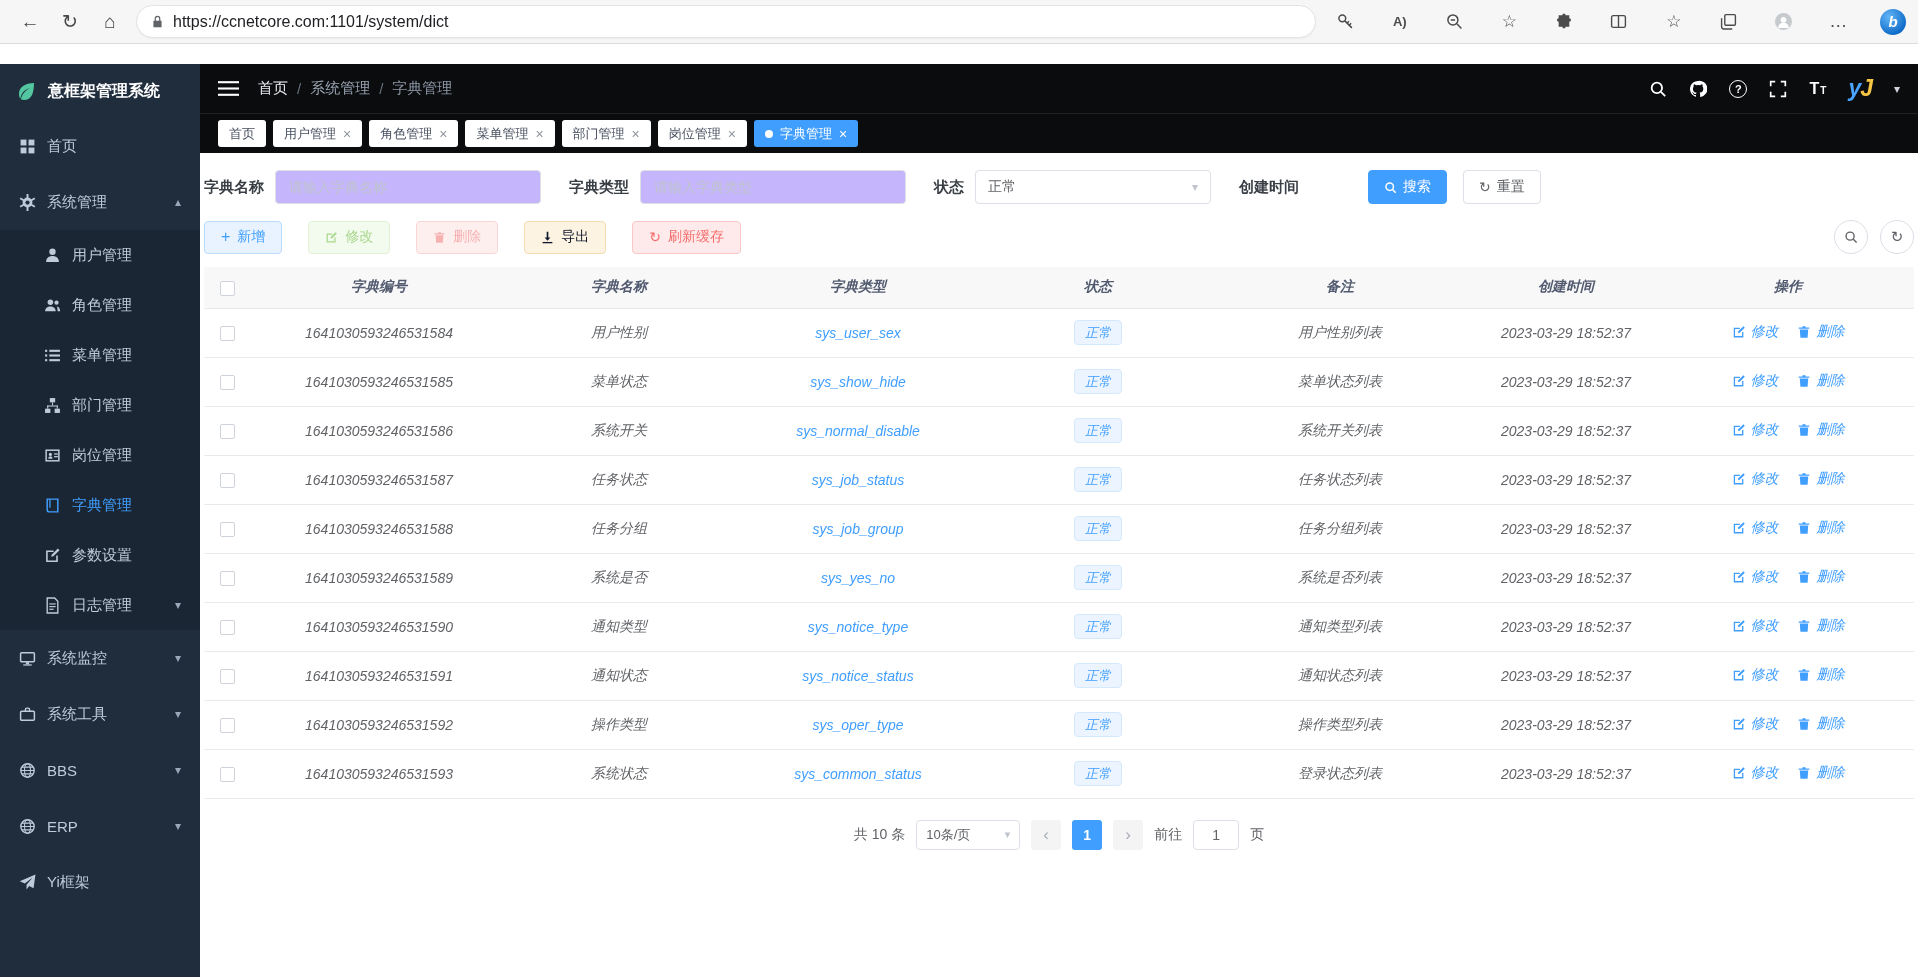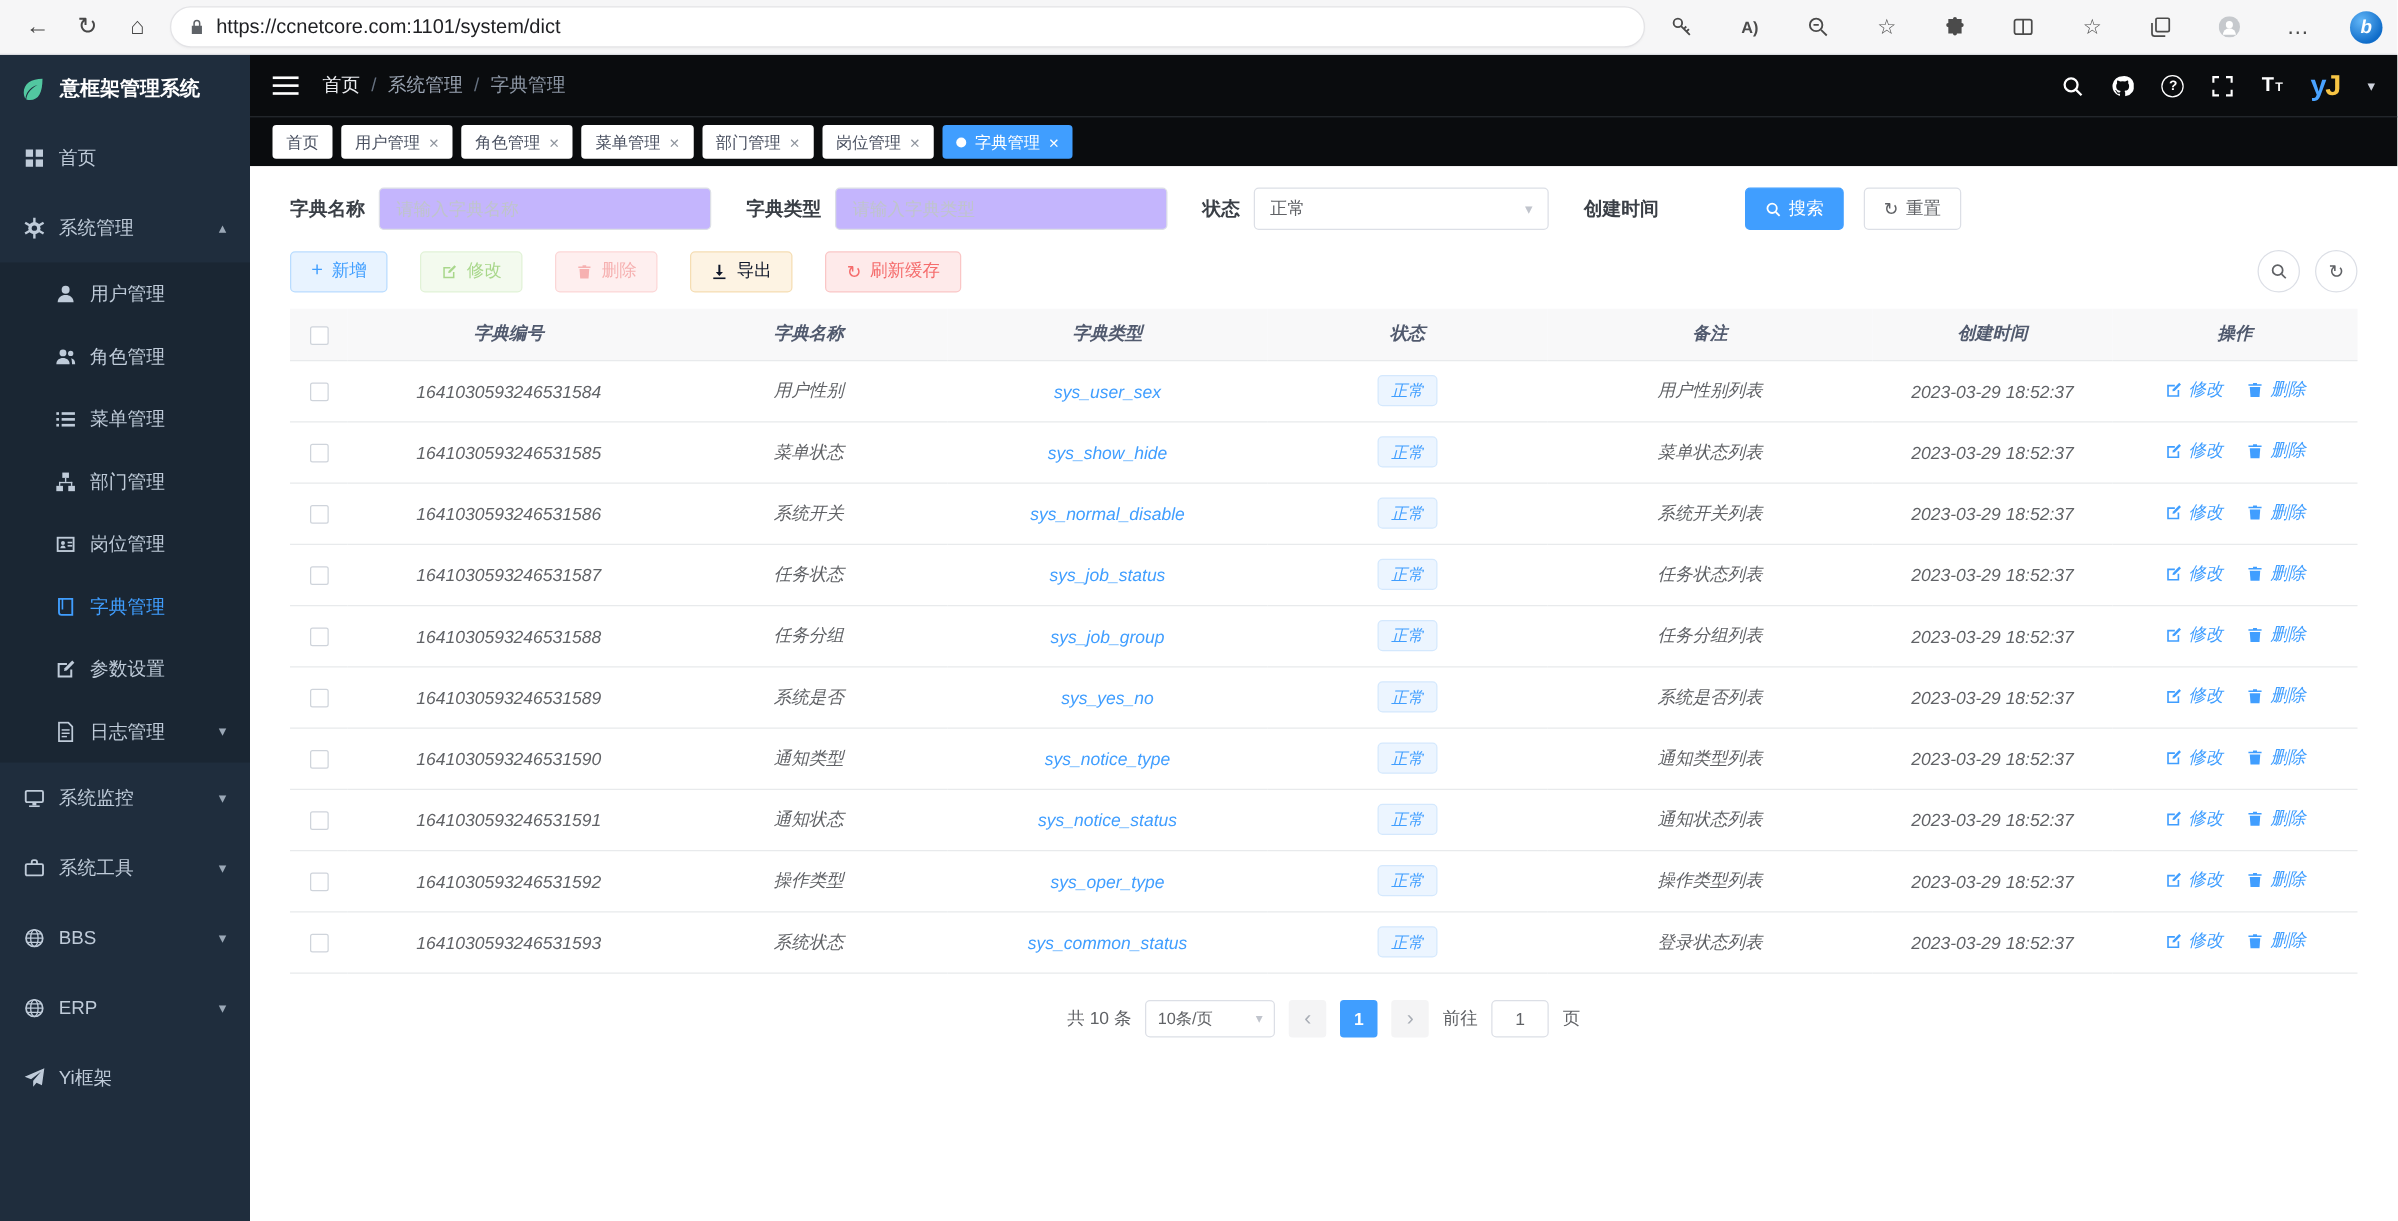--- a/index.html
+++ b/index.html
@@ -13,21 +13,21 @@
   .b-btn { width: 40px; height: 36px; border-radius: 6px; display: flex; align-items: center; justify-content: center; font-size: 19px; color: #474747; cursor: pointer; }
   .address-bar { width: 1180px; height: 33px; margin-left: 6px; background: #fff; border: 1px solid #e3e3e6; border-radius: 17px; display: flex; align-items: center; padding: 0 14px; gap: 9px; box-shadow: 0 1px 2px rgba(0,0,0,.04); }
   .url-text { font-size: 16px; color: #202124; }
   .b-right { flex: 1; display: flex; align-items: center; justify-content: space-between; margin-left: 16px; padding-right: 2px; }
   .b-icon { min-width: 26px; height: 26px; display: flex; align-items: center; justify-content: center; font-size: 16px; color: #4b4b4b; cursor: pointer; }
   .b-icon svg { width: 17px; height: 17px; }
   .avatar-sm { width: 25px; height: 25px; border-radius: 50%; overflow: hidden; }
   .bing-circle { width: 26px; height: 26px; border-radius: 50%; background: radial-gradient(circle at 35% 30%, #62b6f7, #0f6cc9 72%); color: #fff; font-weight: bold; font-style: italic; font-size: 15px; display: flex; align-items: center; justify-content: center; }
 
   
-  .app { flex: 1; display: flex; min-height: 0; }
+  .app { flex: 1; display: flex; min-height: 0; margin-top: 20px; }
   .sidebar { width: 200px; flex: 0 0 200px; background: #1f2d3d; color: #bfcbd9; display: flex; flex-direction: column; overflow: hidden; }
   .logo-row { height: 54px; display: flex; align-items: center; gap: 10px; padding: 0 14px; color: #fff; font-size: 16px; font-weight: bold; }
   .logo-row svg { width: 24px; height: 24px; }
   .menu-item { height: 56px; display: flex; align-items: center; gap: 11px; padding: 0 19px; font-size: 15px; cursor: pointer; color: #bfcbd9; }
   .icn { width: 17px; height: 17px; flex: 0 0 17px; }
   .side-sub { background: #1a2633; }
   .side-sub .menu-item { height: 50px; padding-left: 44px; }
   .m-arrow { margin-left: auto; font-size: 12px; color: #9aa7b6; }
   .active-item { color: #409eff; }
 
@@ -41,34 +41,34 @@
   .bc-link { color: #eceef1; cursor: pointer; }
   .bc-mid { color: #9aa4b2; cursor: pointer; }
   .bc-current { color: #8d97a5; }
   .bc-sep { color: #667180; }
   .topbar-right { margin-left: auto; display: flex; align-items: center; gap: 22px; }
   .tb-icon { display: flex; align-items: center; justify-content: center; color: #fff; font-size: 16px; cursor: pointer; }
   .tb-icon svg { width: 18px; height: 18px; }
   .help-circle { width: 18px; height: 18px; border: 1.5px solid #fff; border-radius: 50%; font-size: 11px; display: flex; align-items: center; justify-content: center; font-weight: bold; }
   .font-ico { display: flex; align-items: baseline; font-weight: bold; color: #fff; gap: 1px; }
   .font-ico .big { font-size: 16px; } .font-ico .small { font-size: 10px; }
-  .yj-logo { font-weight: bold; font-size: 23px; letter-spacing: -1px; cursor: pointer; }
+  .yj-logo { font-weight: bold; font-size: 23px; font-style: italic; letter-spacing: -1px; cursor: pointer; }
   .yj-y { color: #4aa3ff; } .yj-j { color: #f7c544; }
   .caret { font-size: 12px; color: #cfd3dc; cursor: pointer; }
 
   
   .tagbar { height: 40px; flex: 0 0 40px; background: #0a0c0e; border-top: 1px solid #1c2126; display: flex; align-items: center; gap: 7px; padding: 0 18px; }
   .tag-chip { height: 27px; display: inline-flex; align-items: center; background: #fff; color: #495060; font-size: 13px; padding: 0 11px; border-radius: 3px; cursor: pointer; gap: 7px; white-space: nowrap; }
   .tag-chip .x { font-size: 14px; color: #8f959e; line-height: 1; cursor: pointer; }
   .tag-chip.active { background: #409eff; color: #fff; }
   .tag-chip.active .x { color: #fff; }
   .dot { width: 8px; height: 8px; border-radius: 50%; background: #fff; display: inline-block; }
 
   
-  .content { flex: 1; padding: 17px 32px 0; background: #fff; overflow: hidden; }
+  .content { flex: 1; padding: 17px 4px 0; background: #fff; overflow: hidden; }
   .filterbar { display: flex; align-items: center; margin-bottom: 16px; }
   .f-group { display: flex; align-items: center; margin-right: 28px; }
   .f-label { font-weight: bold; color: #3a3f46; font-size: 15px; margin-right: 11px; white-space: nowrap; }
   .f-input { height: 34px; border: 1px solid #dcdfe6; border-radius: 4px; padding: 0 13px; font-size: 14px; color: #606266; background: #c4b5fd; outline: none; }
   .f-input::placeholder { color: #bfc4cc; }
   .w266 { width: 266px; } .w242 { width: 266px; }
   .select { width: 236px; height: 34px; border: 1px solid #dcdfe6; border-radius: 4px; display: flex; align-items: center; padding: 0 12px; color: #606266; font-size: 14px; cursor: pointer; background: #fff; }
   .select .caret-d { margin-left: auto; color: #c0c4cc; font-size: 12px; }
   .daterange { width: 250px; height: 34px; border: 1px solid #dcdfe6; border-radius: 4px; display: flex; align-items: center; gap: 6px; padding: 0 10px; font-size: 13.5px; color: #bfc4cc; cursor: pointer; background: #fff; }
   .daterange svg { width: 15px; height: 15px; }

